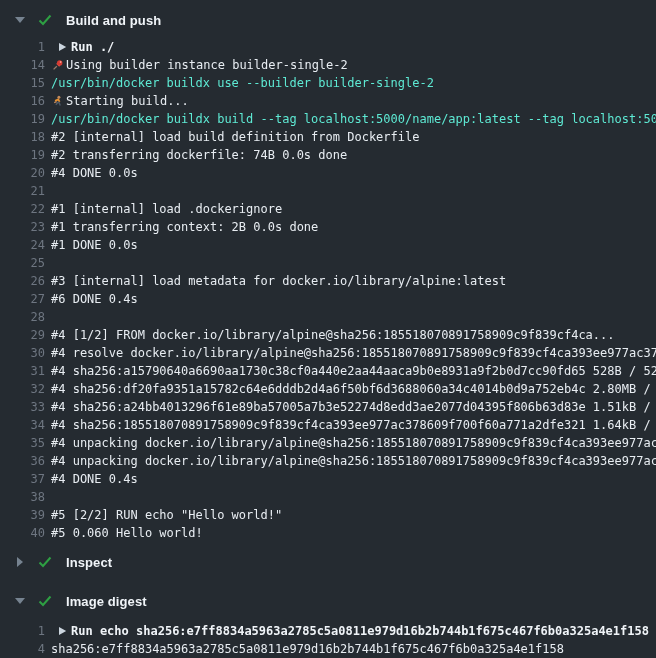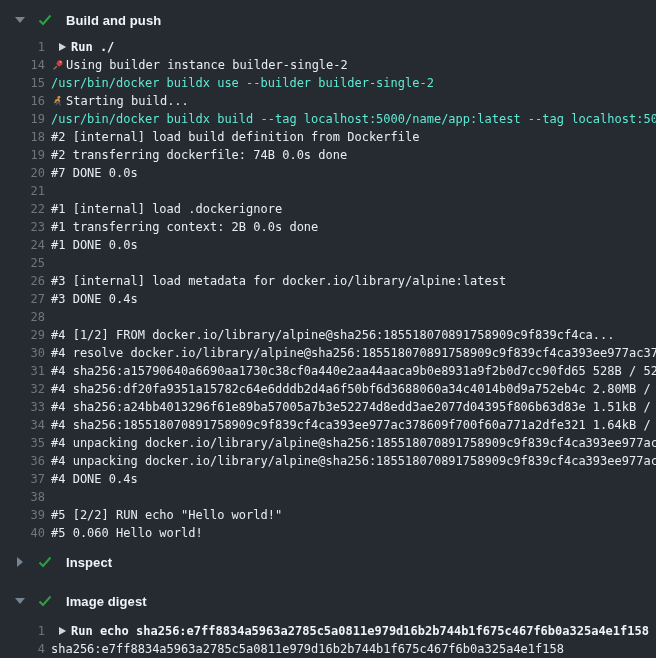--- a/index.html
+++ b/index.html
@@ -118,21 +118,21 @@
     <span class="line-text"><span style="white-space: pre;">#2 [internal] load build definition from Dockerfile</span></span>
   </div>
 
   <div class="log-line">
     <span class="line-num">19</span>
     <span class="line-text"><span style="white-space: pre;">#2 transferring dockerfile: 74B 0.0s done</span></span>
   </div>
 
   <div class="log-line">
     <span class="line-num">20</span>
-    <span class="line-text"><span style="white-space: pre;">#7 DONE 0.0s</span></span>
+    <span class="line-text"><span style="white-space: pre;">#4 DONE 0.0s</span></span>
   </div>
 
   <div class="log-line">
     <span class="line-num">21</span>
     <span class="line-text"><span style="white-space: pre;"></span></span>
   </div>
 
   <div class="log-line">
     <span class="line-num">22</span>
     <span class="line-text"><span style="white-space: pre;">#1 [internal] load .dockerignore</span></span>
@@ -153,21 +153,21 @@
     <span class="line-text"><span style="white-space: pre;"></span></span>
   </div>
 
   <div class="log-line">
     <span class="line-num">26</span>
     <span class="line-text"><span style="white-space: pre;">#3 [internal] load metadata for docker.io/library/alpine:latest</span></span>
   </div>
 
   <div class="log-line">
     <span class="line-num">27</span>
-    <span class="line-text"><span style="white-space: pre;">#3 DONE 0.4s</span></span>
+    <span class="line-text"><span style="white-space: pre;">#6 DONE 0.4s</span></span>
   </div>
 
   <div class="log-line">
     <span class="line-num">28</span>
     <span class="line-text"><span style="white-space: pre;"></span></span>
   </div>
 
   <div class="log-line">
     <span class="line-num">29</span>
     <span class="line-text"><span style="white-space: pre;">#4 [1/2] FROM docker.io/library/alpine@sha256:185518070891758909c9f839cf4ca...</span></span>

